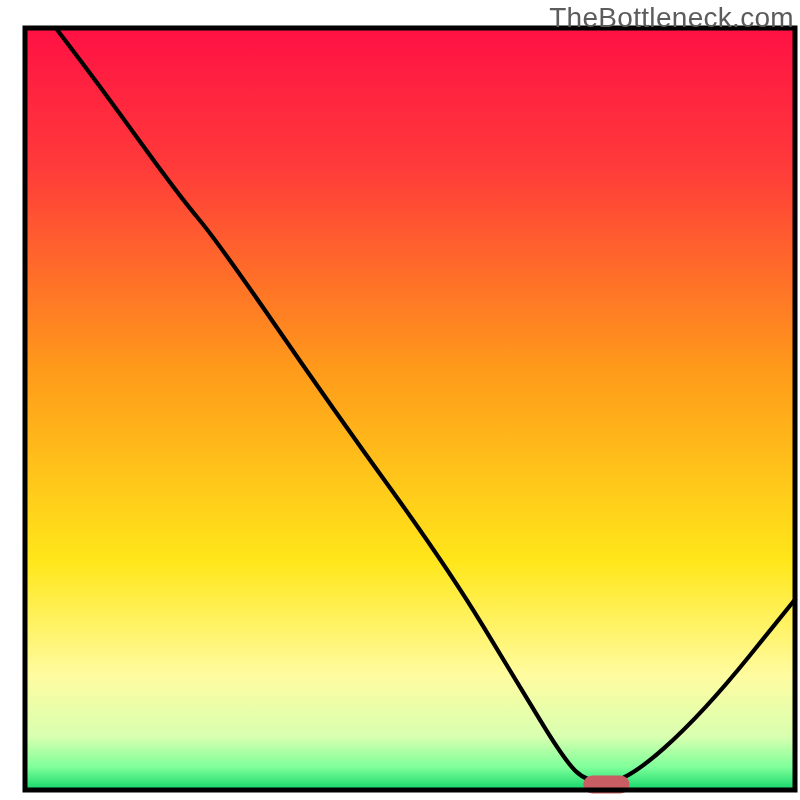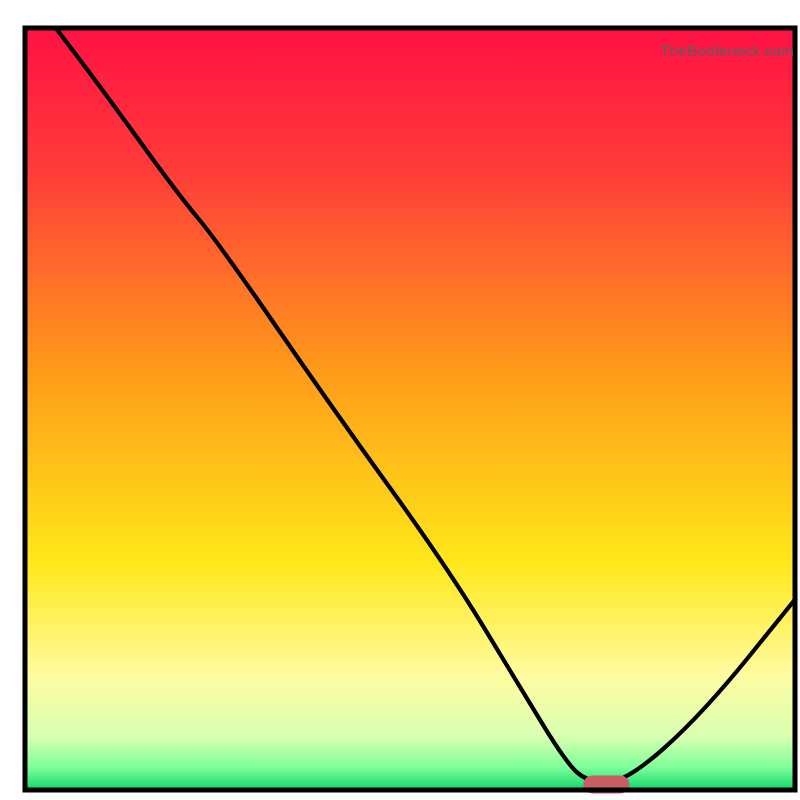--- a/index.html
+++ b/index.html
@@ -13,25 +13,24 @@
   .chart-wrap {
     position: relative;
     width: 800px;
     height: 800px;
   }
   .watermark {
     position: absolute;
     top: 2px;
     right: 6px;
     color: #5c5c5c;
-    font-size: 15px;
+    font-size: 28px;
     font-weight: 400;
     letter-spacing: 0.3px;
     z-index: 30;
-    margin-top: 40px;
   }
   svg.chart {
     position: absolute;
     left: 0;
     top: 0;
     width: 800px;
     height: 800px;
   }
 </style>
 </head>

